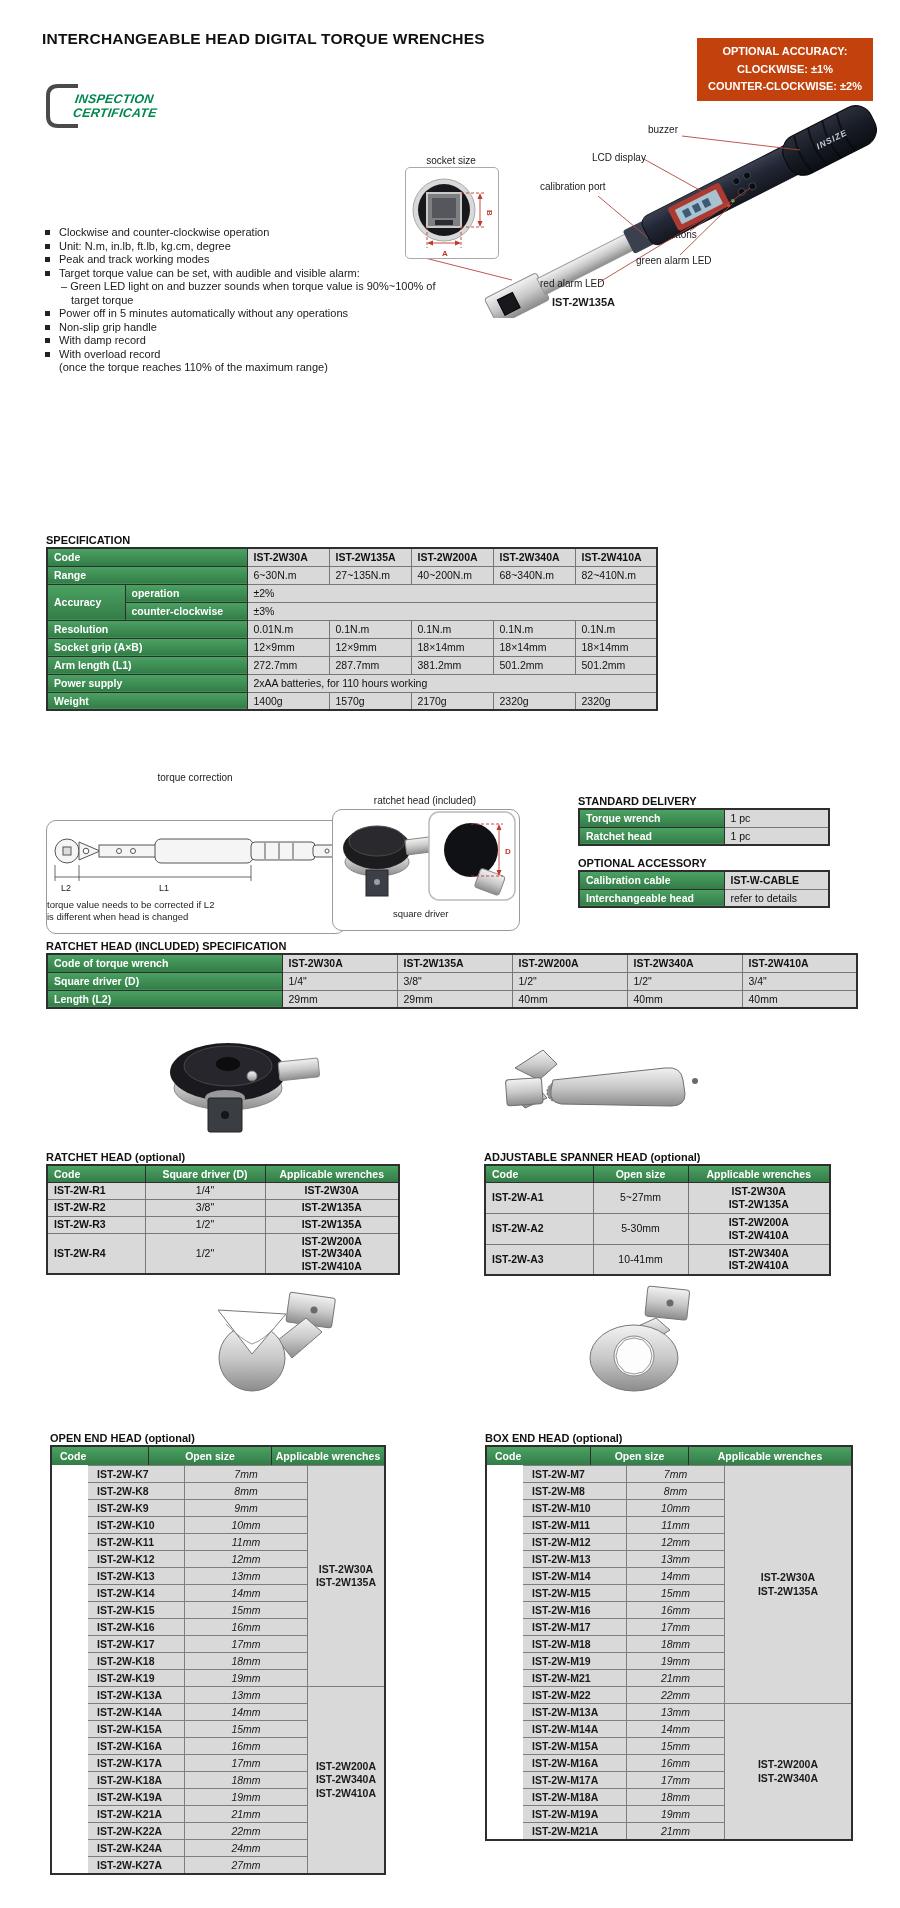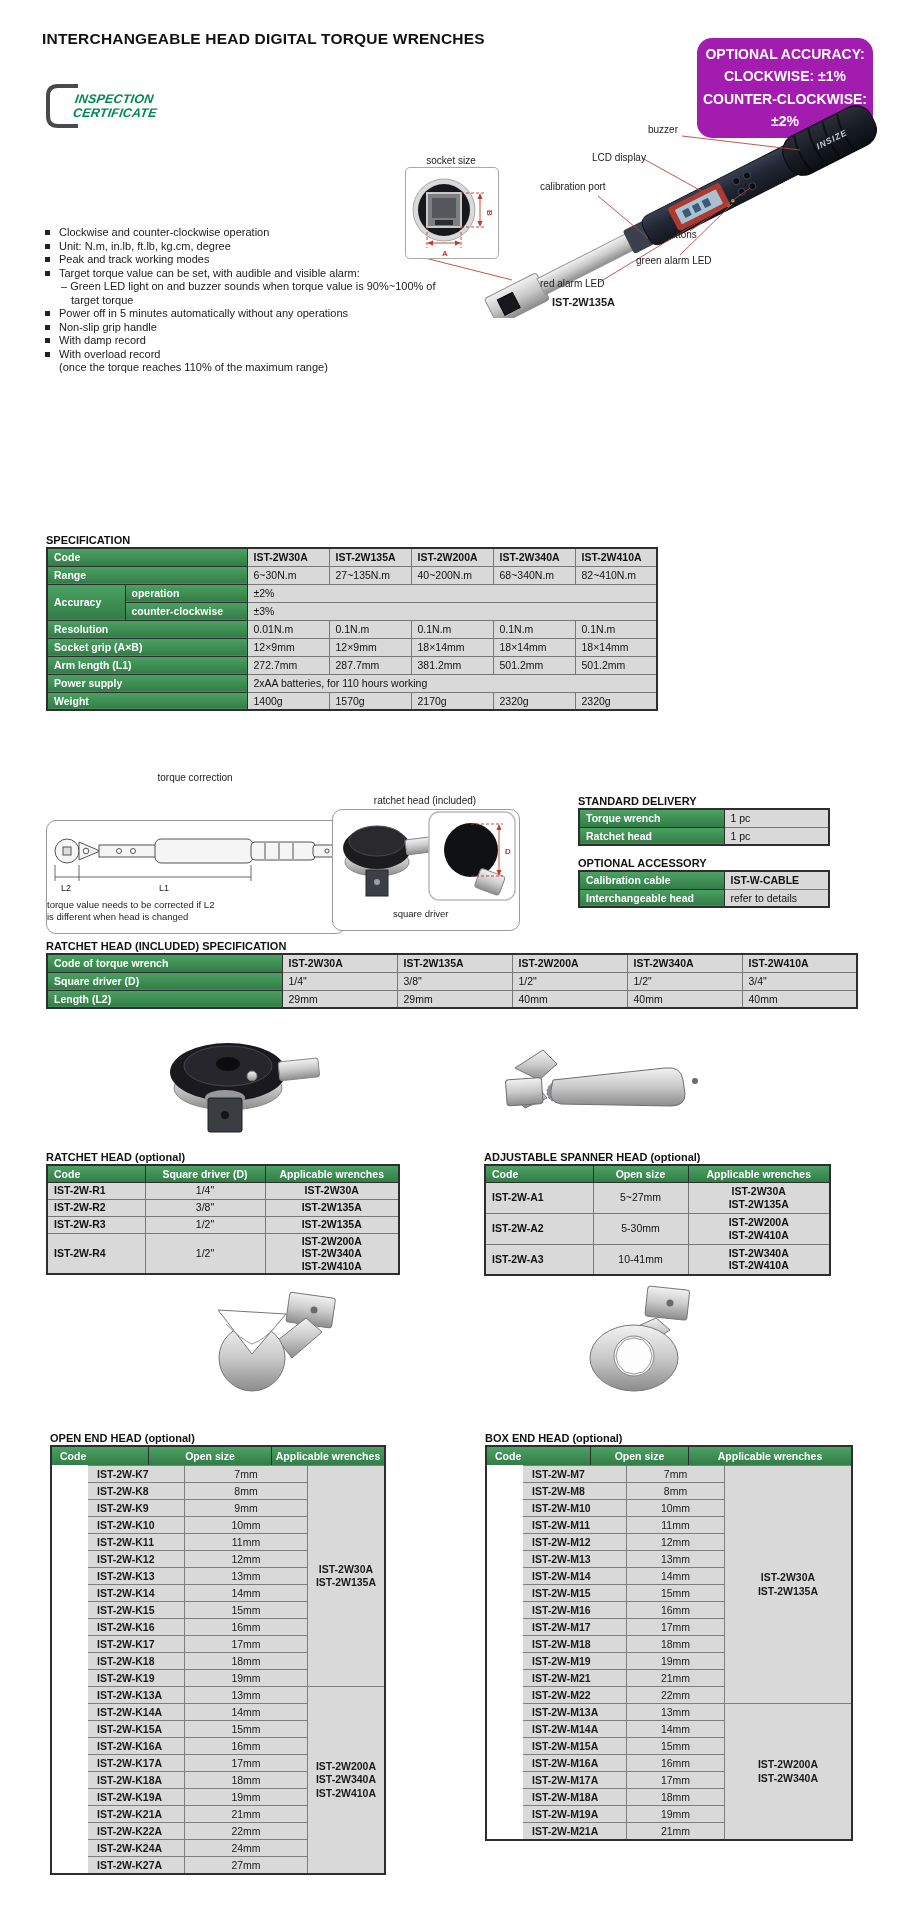--- a/index.html
+++ b/index.html
@@ -1,21 +1,21 @@
 <!DOCTYPE html>
 <html><head>
 <meta charset="utf-8">
 <style>
   html,body{margin:0;padding:0;background:#fff;}
   .page{position:relative;width:900px;height:1908px;background:#fff;overflow:hidden;
         font-family:"Liberation Sans",sans-serif;color:#1a1a1a;}
   .abs{position:absolute;}
   .page-title{font-size:15.5px;font-weight:bold;letter-spacing:.2px;color:#111;}
-  .badge{background:#a21caf;color:#fff;font-size:14px;font-weight:bold;text-align:center;
-         line-height:1.6;border-radius:15px;padding:5px 4px;white-space:pre-line;width:168px;}
+  .badge{background:#c2410c;color:#fff;font-size:11px;font-weight:bold;text-align:center;
+         line-height:1.6;border-radius:0;padding:5px 4px;white-space:pre-line;width:168px;}
   .cert{display:flex;align-items:center;}
   .cert-text{color:#00874E;font-style:italic;font-weight:bold;font-size:12.5px;line-height:13.5px;
              white-space:pre-line;transform:skewX(-8deg);letter-spacing:.2px;margin-left:-22px;}
   
   .features{font-size:11px;line-height:13.5px;width:402px;}
   .feat-main{position:relative;padding-left:17px;}
   .bullet-square{position:absolute;left:3px;top:4px;width:5px;height:5px;background:#222;}
   .feat-sub{padding-left:29px;text-indent:-10px;}
   .feat-note{padding-left:17px;}
   
@@ -44,21 +44,21 @@
         border-right:1px solid #2e2e2e;}
   .gc1h{width:var(--c1);padding-left:8px;}
   .gc2h{width:var(--c2);justify-content:center;}
   .gc3h{width:var(--c3);justify-content:center;border-right:none !important;}
   .grp{display:flex;margin-left:36px;}
   .grp-rows{width:calc(var(--c1) + var(--c2));}
   .grow{display:flex;}
   .grow>div{box-sizing:border-box;height:17px;background:#d9d9d9;border-right:1px solid #7e7e7e;
         border-top:1px solid #7e7e7e;display:flex;align-items:center;overflow:hidden;}
   .gc1{width:var(--c1);padding-left:9px;font-weight:bold;}
-  .gc2{width:var(--c2);justify-content:center;}
+  .gc2{width:var(--c2);justify-content:center;font-style:italic;}
   .grp-app{width:var(--c3);box-sizing:border-box;border-top:1px solid #7e7e7e;background:#d9d9d9;
         display:flex;align-items:center;justify-content:center;text-align:center;font-weight:bold;
         white-space:pre-line;line-height:13.5px;}
   .gt-open{--c1:97px;--c2:123px;--c3:112px;}
   .gt-box{--c1:104px;--c2:98px;--c3:162px;}
   
   .callout{position:absolute;font-size:10px;color:#1a1a1a;white-space:nowrap;}
   .hero-model{position:absolute;font-weight:bold;font-size:11px;}
   .inset{position:absolute;background:#fff;border:1px solid #a9a9a9;border-radius:5px;}
   .figbox{position:absolute;border:1.5px solid #9a9a9a;border-radius:10px;background:#fff;}

